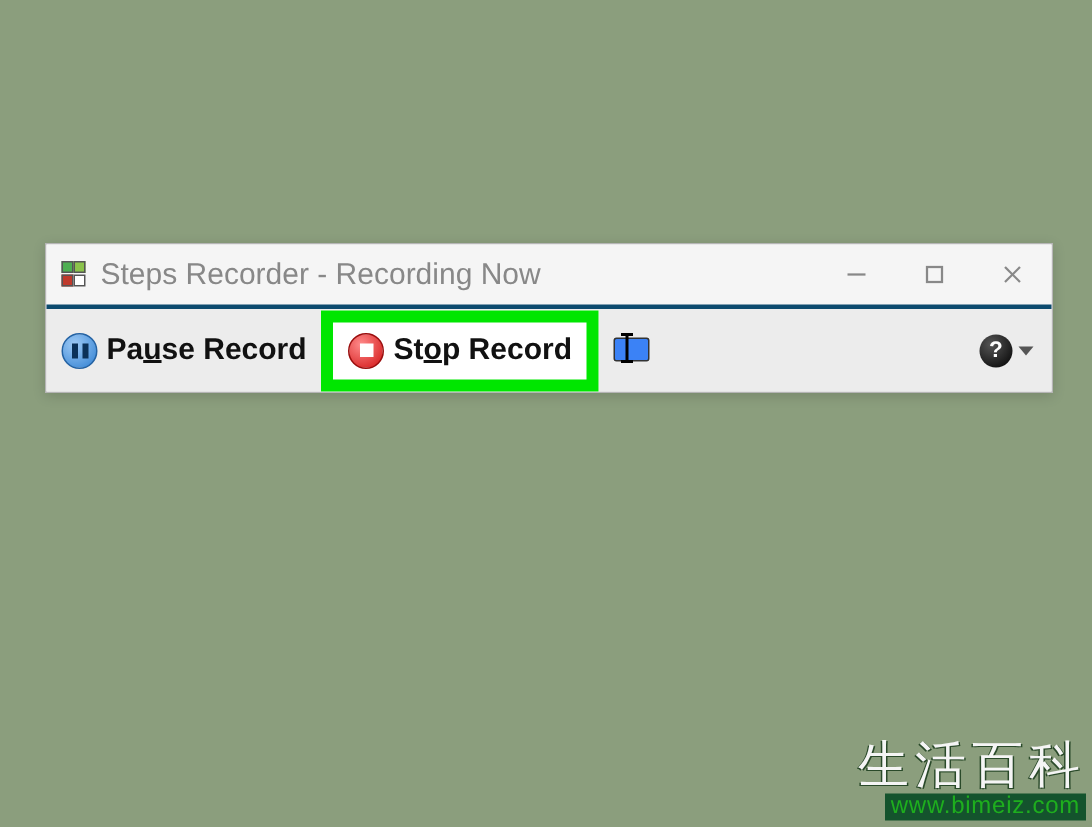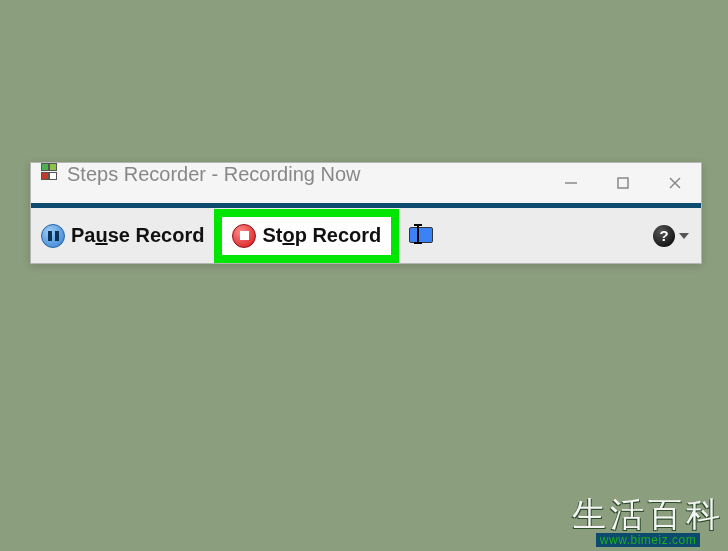--- a/index.html
+++ b/index.html
@@ -18,23 +18,24 @@
     position: absolute;
     left: 30px;
     top: 162px;
     width: 670px;
     background: #fff;
     border: 1px solid #b5b5b5;
     box-shadow: 0 2px 8px rgba(0,0,0,0.15);
   }
   .titlebar {
     display: flex;
+    align-items: center;
     height: 40px;
     background: #f5f5f5;
-    border-bottom: 5px solid #0c4a6e;
+    border-bottom: 3px solid #0c4a6e;
   }
   .titlebar .app-icon {
     width: 18px;
     height: 18px;
     margin: 0 8px 0 10px;
     display: flex;
     flex-wrap: wrap;
   }
   .app-icon .q {
     width: 8px; height: 8px;
@@ -174,34 +175,34 @@
     width: 8px; height: 2px;
     background: #000;
   }
   .comment-icon .cursor::before { top: 0; }
   .comment-icon .cursor::after { bottom: 0; }
   
   .watermark {
     position: absolute;
     right: 4px;
     bottom: 4px;
-    text-align: center;
+    text-align: right;
     color: #f5f5f5;
     font-family: "SimHei", "Microsoft YaHei", sans-serif;
     line-height: 1;
     text-shadow: 1px 1px 0 #2a4a2a, -1px 1px 0 #2a4a2a;
   }
   .watermark .big {
     font-size: 34px;
     letter-spacing: 4px;
   }
   .watermark .url {
-    font-size: 12px;
+    font-size: 16px;
     color: #1eae1e;
-    background: #0c4a6e;
+    background: #14532d;
     padding: 1px 4px;
     text-shadow: none;
     letter-spacing: 0.5px;
     display: inline-block;
     margin-top: 2px;
   }
   .label-part { white-space: pre; font-weight: bold; }
 </style>
 </head>
 <body>

